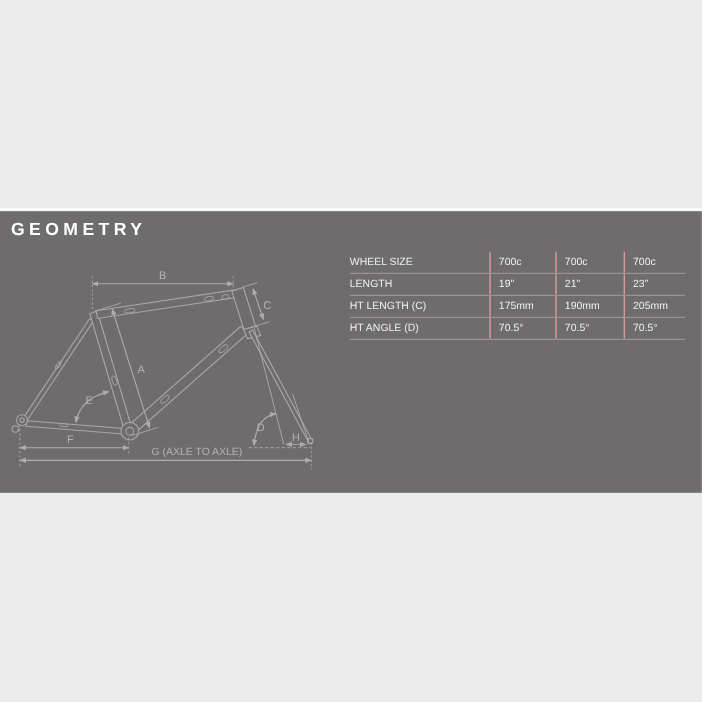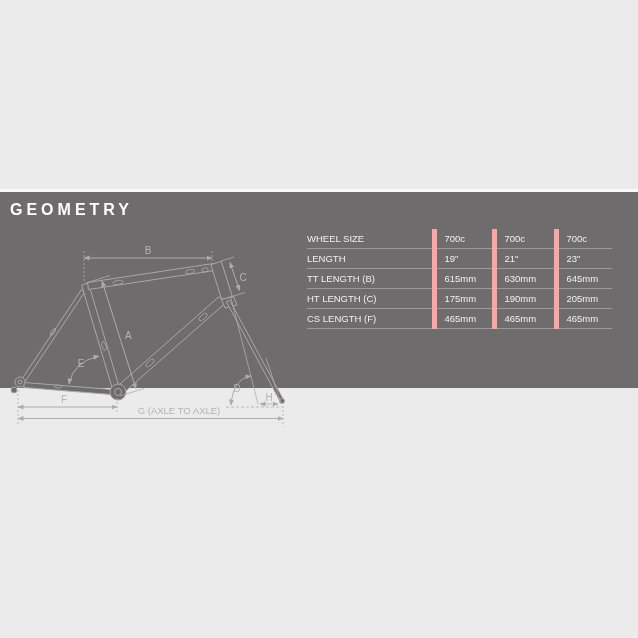--- a/index.html
+++ b/index.html
@@ -5,47 +5,47 @@
   html,body{margin:0;padding:0;}
   body{
     width:638px;height:638px;position:relative;overflow:hidden;
     background:#ebebeb;
     font-family:"Liberation Sans", sans-serif;
   }
   .highlight-line{
     position:absolute;left:0;top:189px;width:638px;height:3px;background:#f9f9f9;
   }
   .band{
-    position:absolute;left:0;top:192px;width:638px;height:196px;
+    position:absolute;left:0;top:192px;width:638px;height:256px;
     background:#6f6c6d;
   }
   .geo-title{
     position:absolute;left:10px;top:9px;
     color:#ffffff;font-size:16px;font-weight:bold;letter-spacing:4px;
   }
   
   .diagram{position:absolute;left:0;top:0;width:638px;height:256px;}
   .diagram text{
     font-family:"Liberation Sans", sans-serif;
     fill:#b5b3b3;font-size:10px;
   }
   .diagram .glabel{font-size:9.5px;}
   
   .geo-table{
-    position:absolute;left:307px;top:37px;
+    position:absolute;left:318px;top:37px;
     border-collapse:collapse;table-layout:fixed;width:305px;
     color:#f1f0f0;font-size:9.5px;line-height:12px;
   }
   .geo-table th,.geo-table td{
     border-bottom:1px solid #9c999a;
     padding:4px 4px 3px 0;
     text-align:left;vertical-align:top;font-weight:400;
   }
   .geo-table td{
-    border-left:5px solid #fca5a5;
+    border-left:1px solid #fca5a5;
     padding-left:8px;
   }
 </style>
 </head>
 <body>
 
 <div class="highlight-line"></div>
 
 <div class="band">
 
@@ -155,33 +155,27 @@
           <td>700c</td>
           <td>700c</td>
         </tr>
         <tr>
           <th>LENGTH</th>
           <td>19"</td>
           <td>21"</td>
           <td>23"</td>
         </tr>
         <tr>
-          <th>TT LENGTH (B)</th>
-          <td>615mm</td>
-          <td>630mm</td>
-          <td>645mm</td>
-        </tr>
-        <tr>
           <th>HT LENGTH (C)</th>
           <td>175mm</td>
           <td>190mm</td>
           <td>205mm</td>
         </tr>
         <tr>
-          <th>CS LENGTH (F)</th>
-          <td>465mm</td>
-          <td>465mm</td>
-          <td>465mm</td>
+          <th>HT ANGLE (D)</th>
+          <td>70.5°</td>
+          <td>70.5°</td>
+          <td>70.5°</td>
         </tr>
       </tbody>
   </table>
 
 </div>
 
 </body></html>

